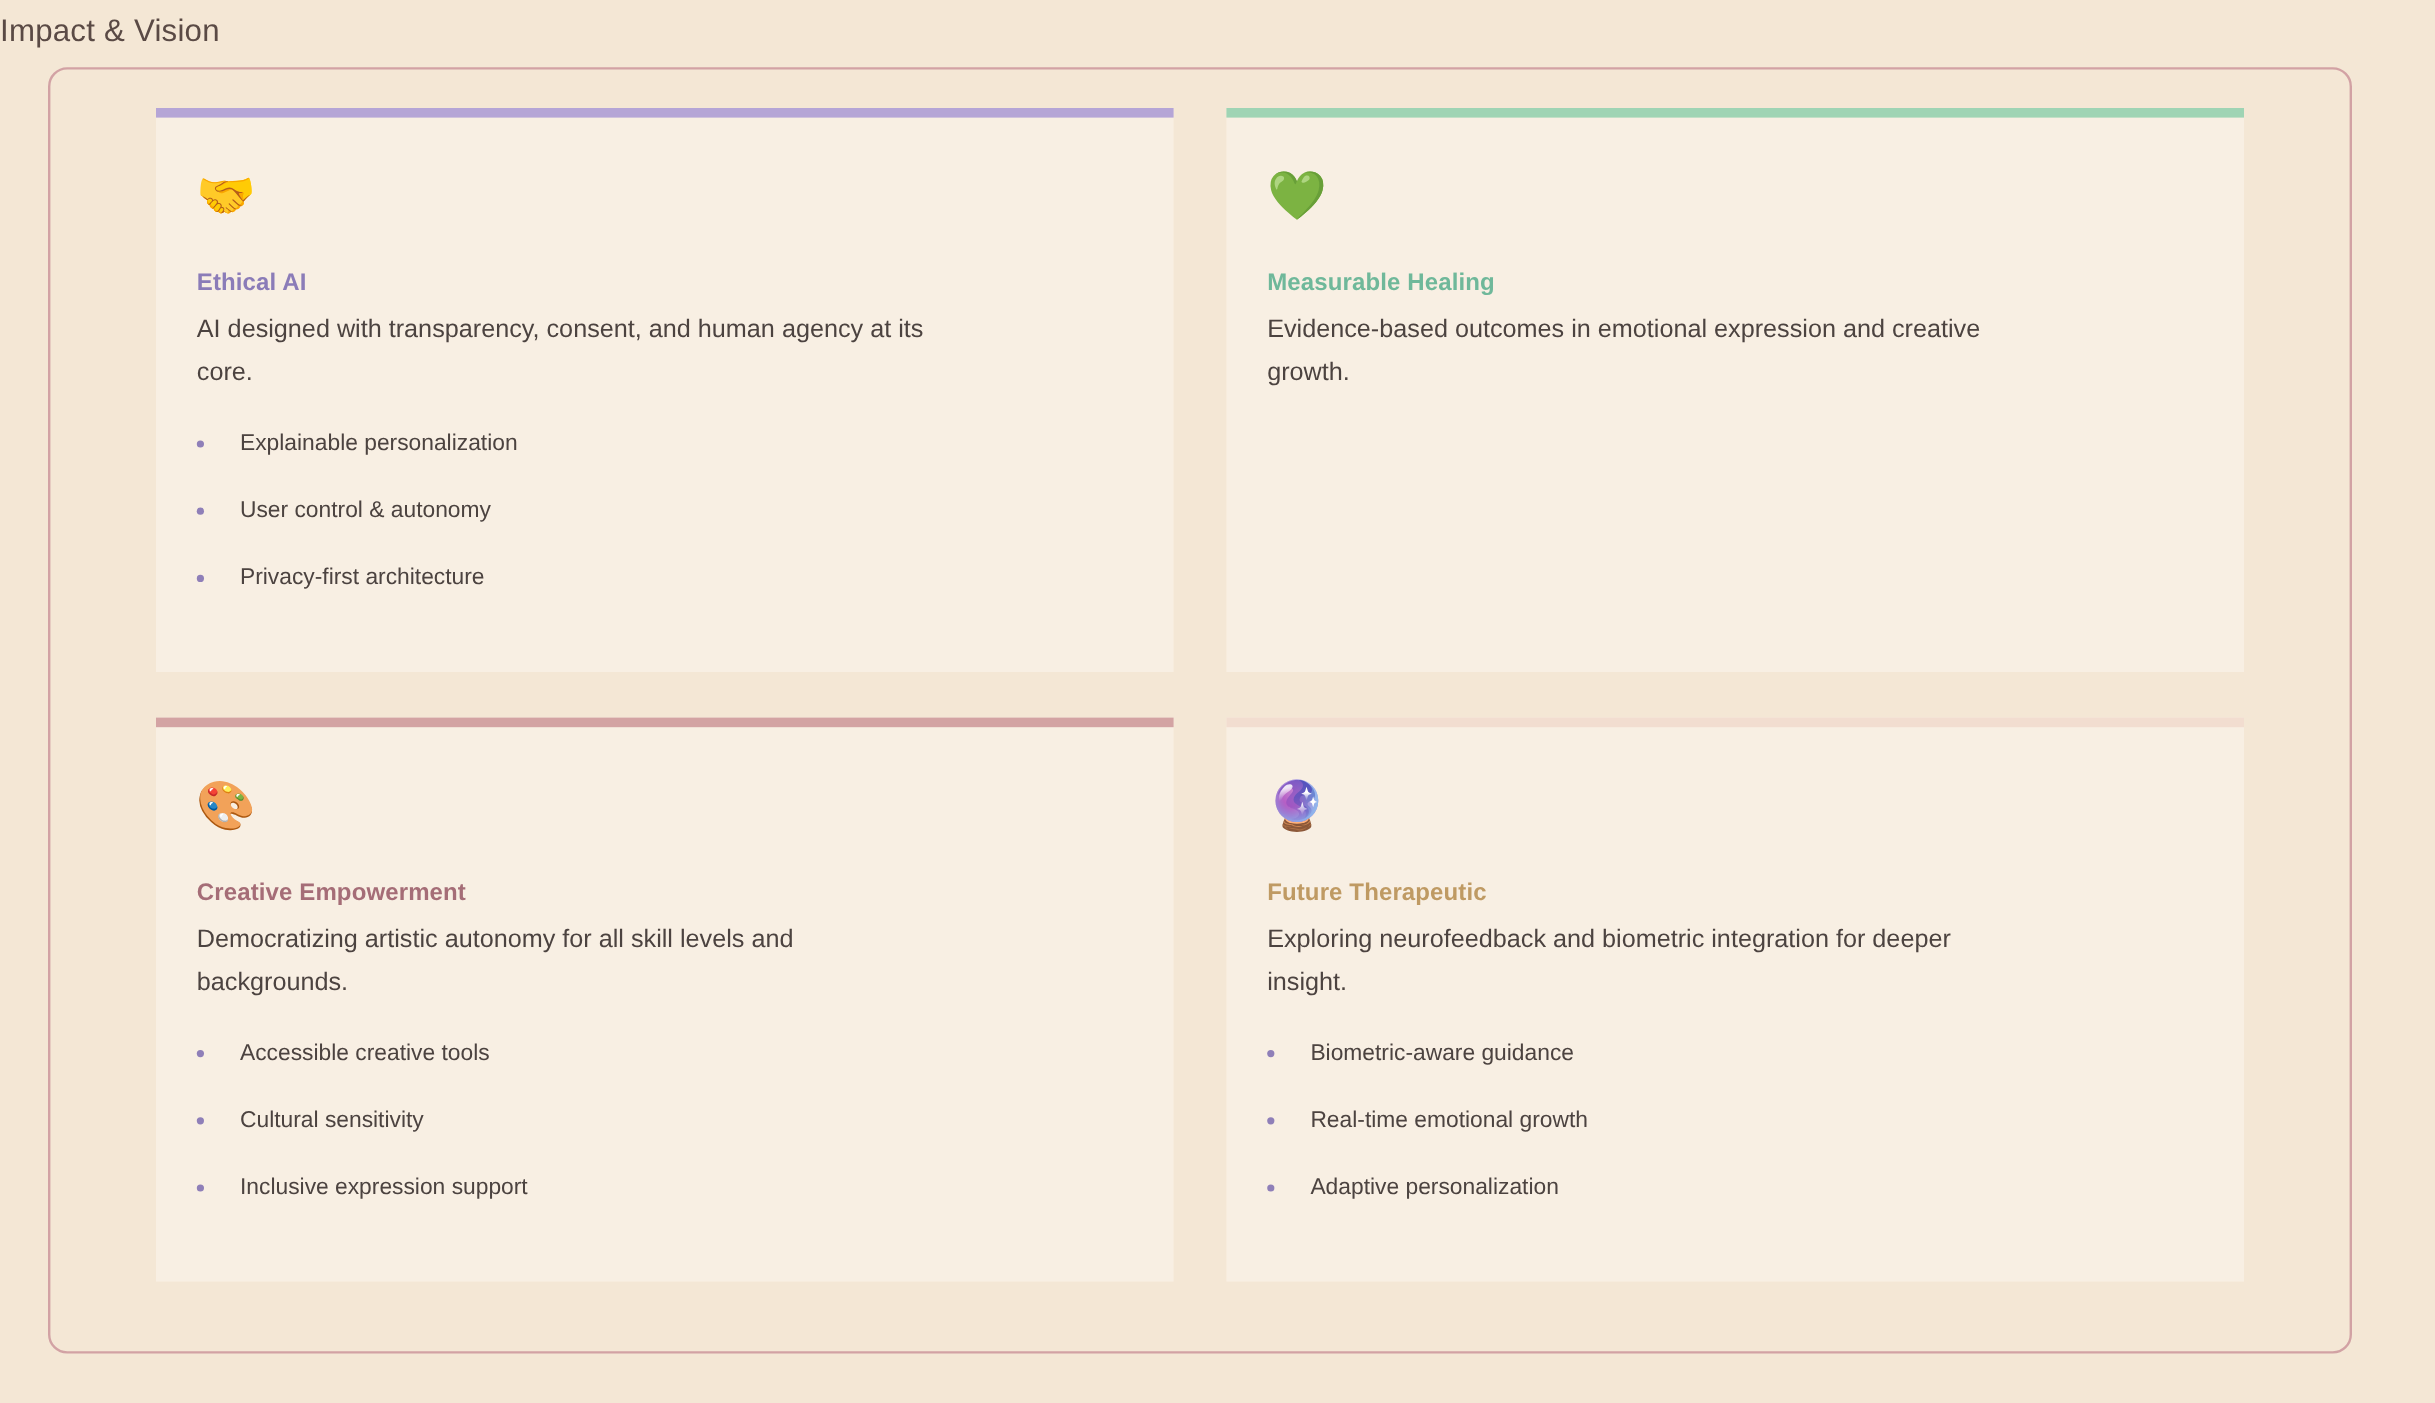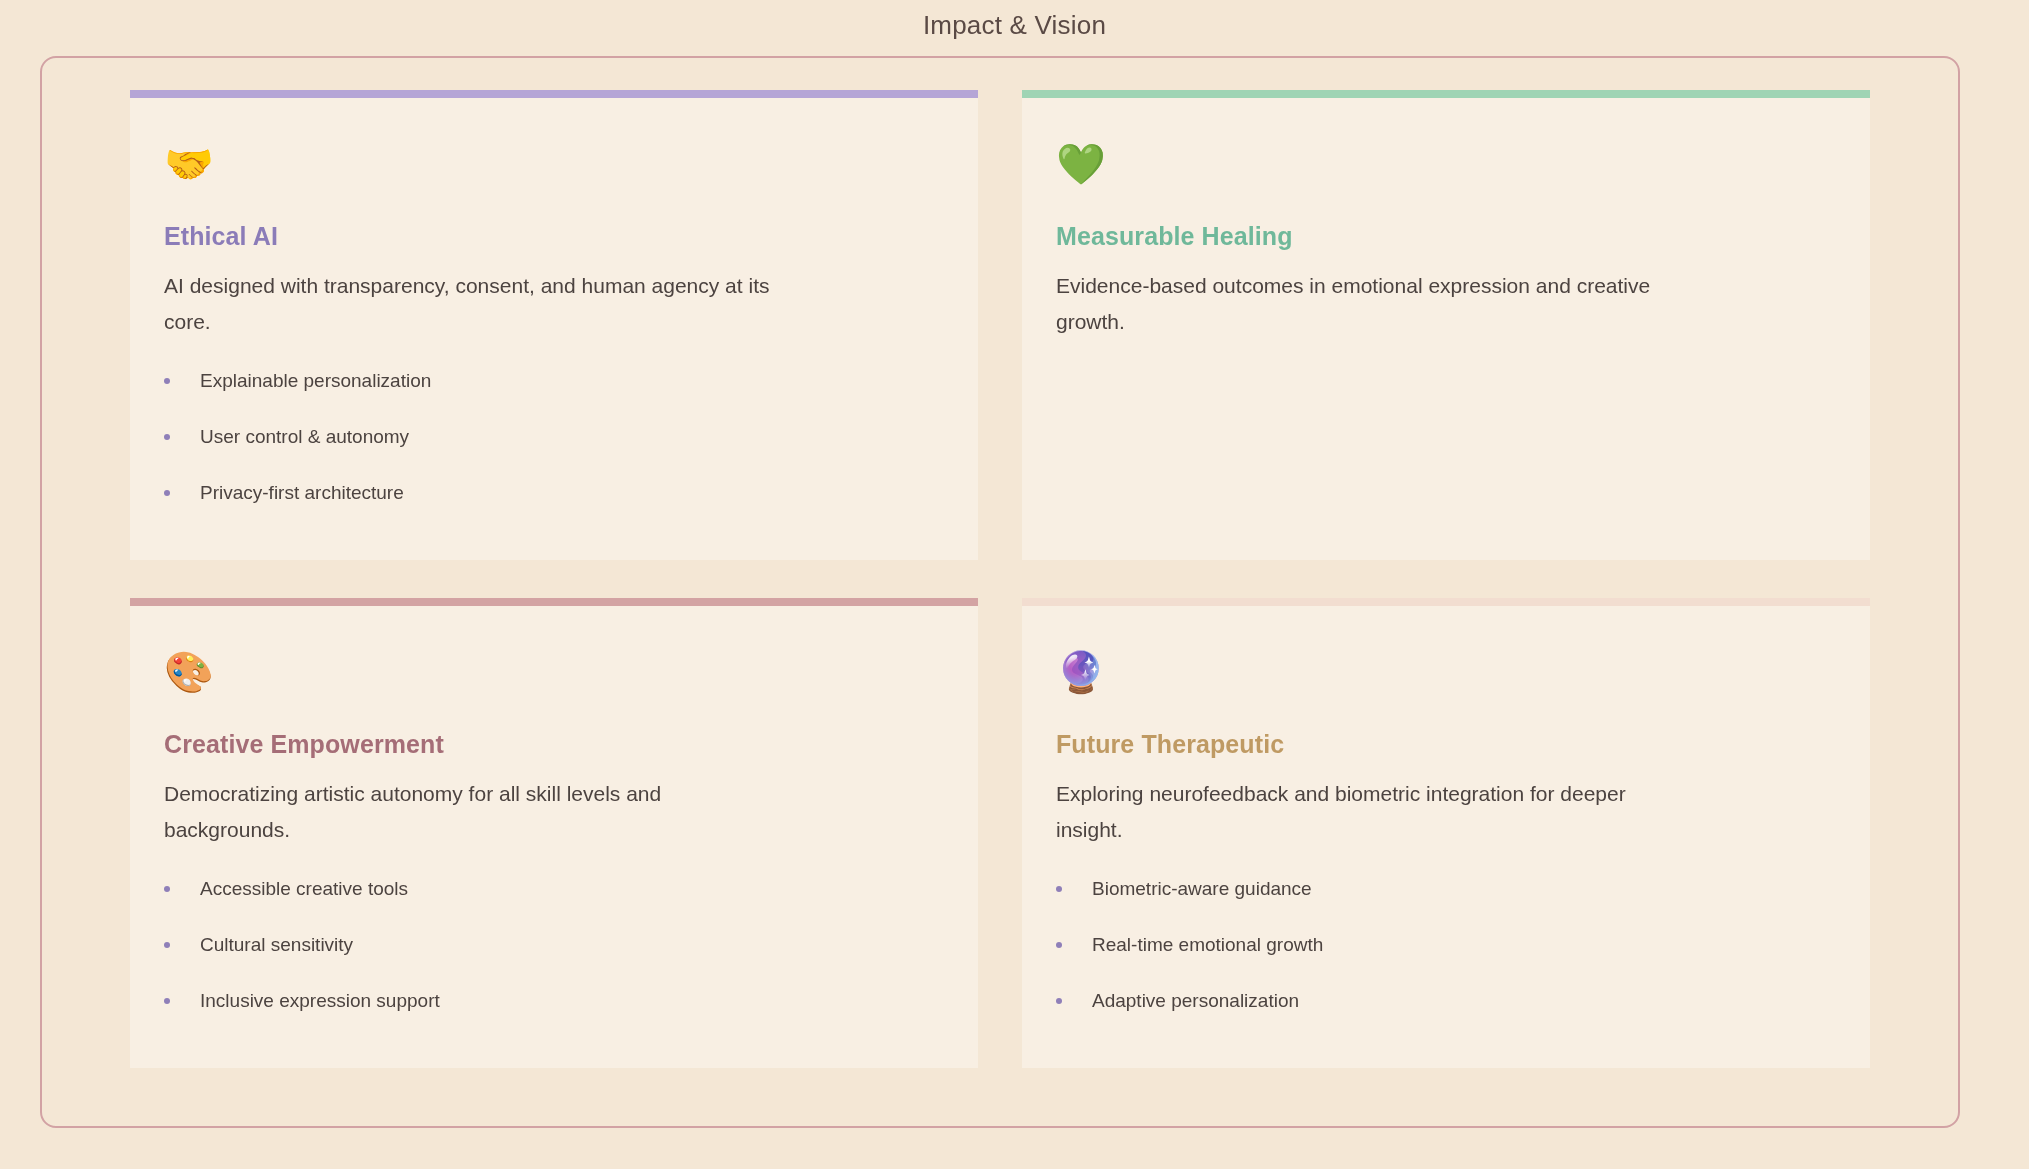--- a/index.html
+++ b/index.html
@@ -14,21 +14,21 @@
     overflow: hidden;
     position: relative;
   }
 
   
   .page-title {
     position: absolute;
     top: 0;
     left: 0;
     width: 2029px;
-    text-align: center;
+    text-align: left;
     font-size: 26px;
     font-weight: 400;
     color: #5a4a45;
     letter-spacing: 0.2px;
     line-height: 38px;
     padding-top: 6px;
     box-sizing: border-box;
   }
 
   
@@ -83,33 +83,33 @@
 
   .card-icon {
     font-size: 40px;
     line-height: 52px;
     height: 56px;
     margin-top: 18px;
     display: block;
   }
 
   .card-title {
-    font-size: 25px;
+    font-size: 20px;
     font-weight: 700;
     margin-top: 24px;
     margin-bottom: 0;
     line-height: 36px;
     letter-spacing: 0.1px;
   }
 
   .card-desc {
     font-size: 21px;
     line-height: 36px;
     color: #4c4340;
-    margin-top: 14px;
+    margin-top: 3px;
     max-width: 620px;
   }
 
   .card-list {
     list-style: none;
     margin: 24px 0 0 0;
     padding: 0;
   }
 
   .card-list li {

